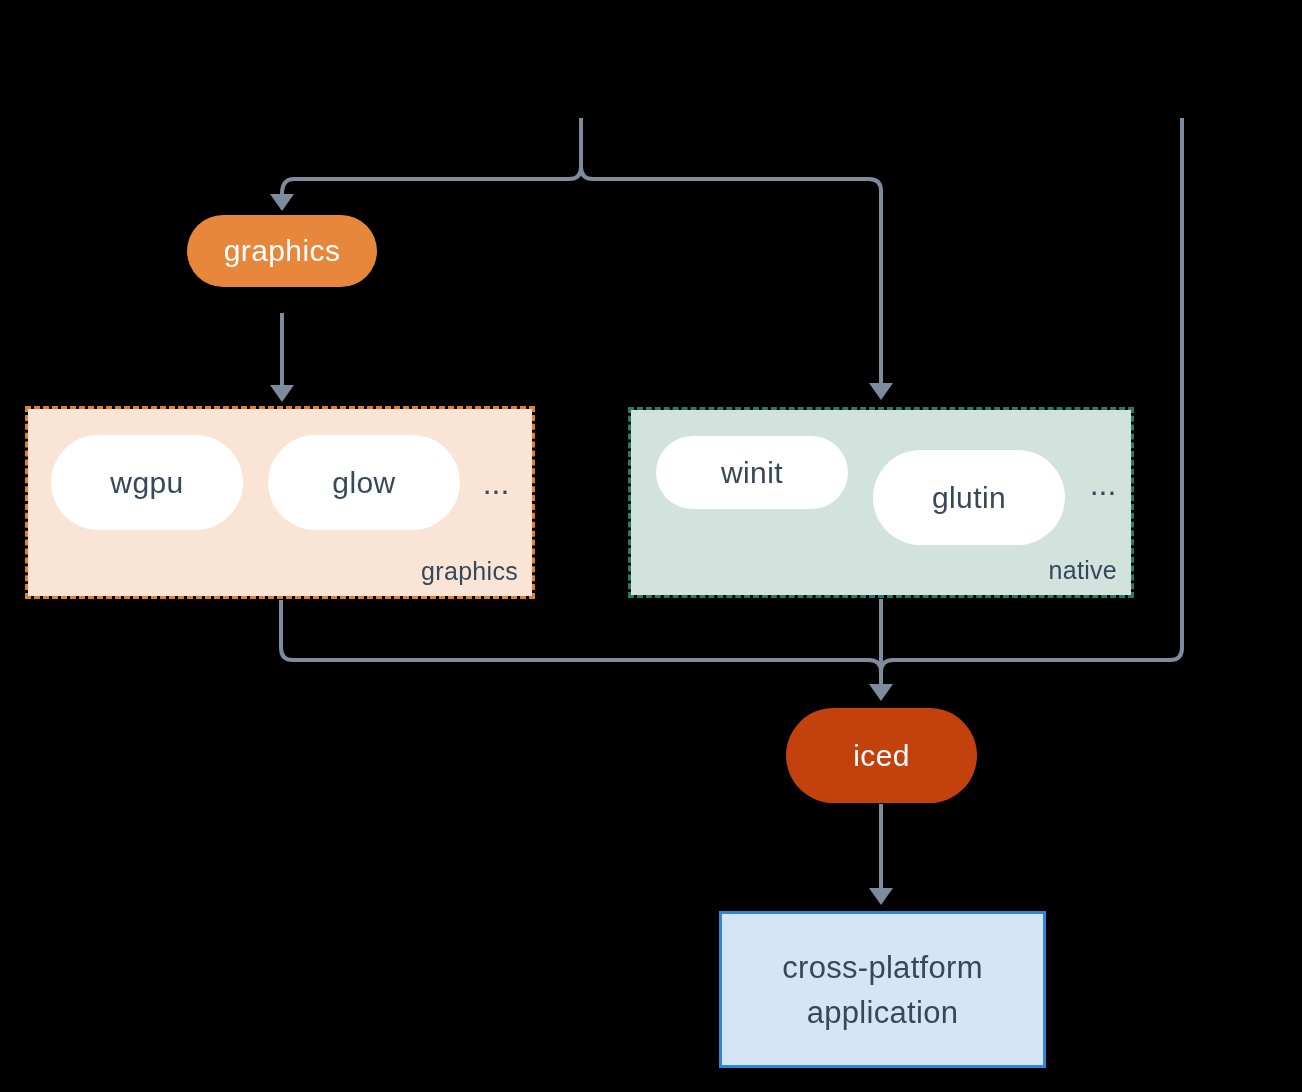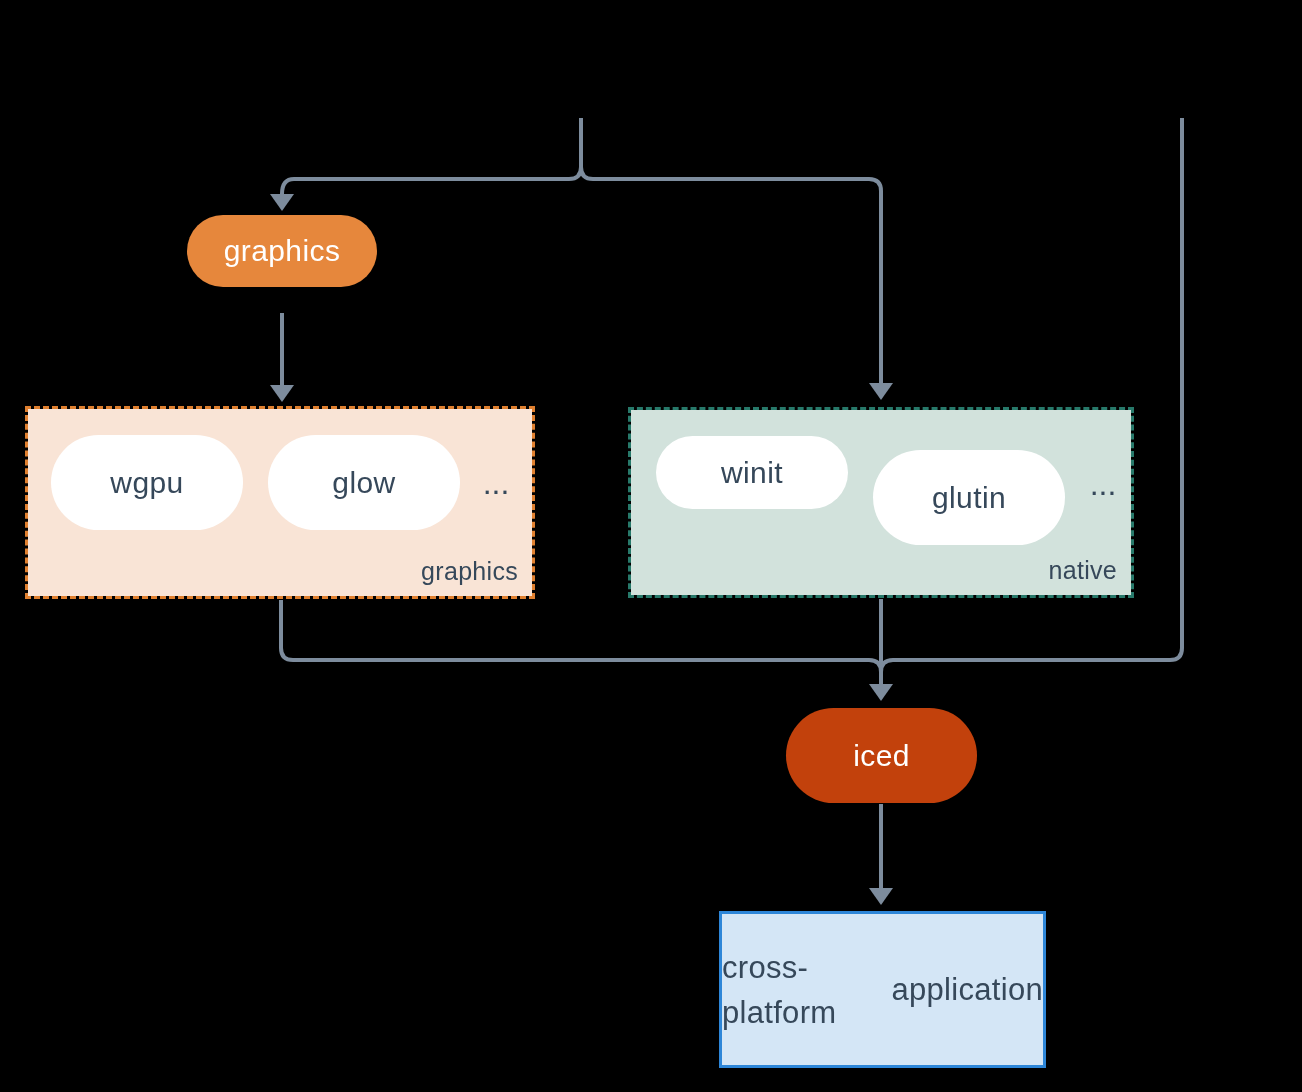--- a/index.html
+++ b/index.html
@@ -79,21 +79,21 @@
     color: #36485a;
   }
   .app-box {
     position: absolute;
     left: 719px; top: 911px;
     width: 327px; height: 157px;
     box-sizing: border-box;
     background: #d4e6f6;
     border: 3px solid #2d86d8;
     display: flex;
-    flex-direction: row;
+    flex-direction: column;
     align-items: center;
     justify-content: center;
     font-size: 31px;
     line-height: 45px;
     color: #36485a;
     letter-spacing: 0.3px;
   }
 </style>
 </head>
 <body>

